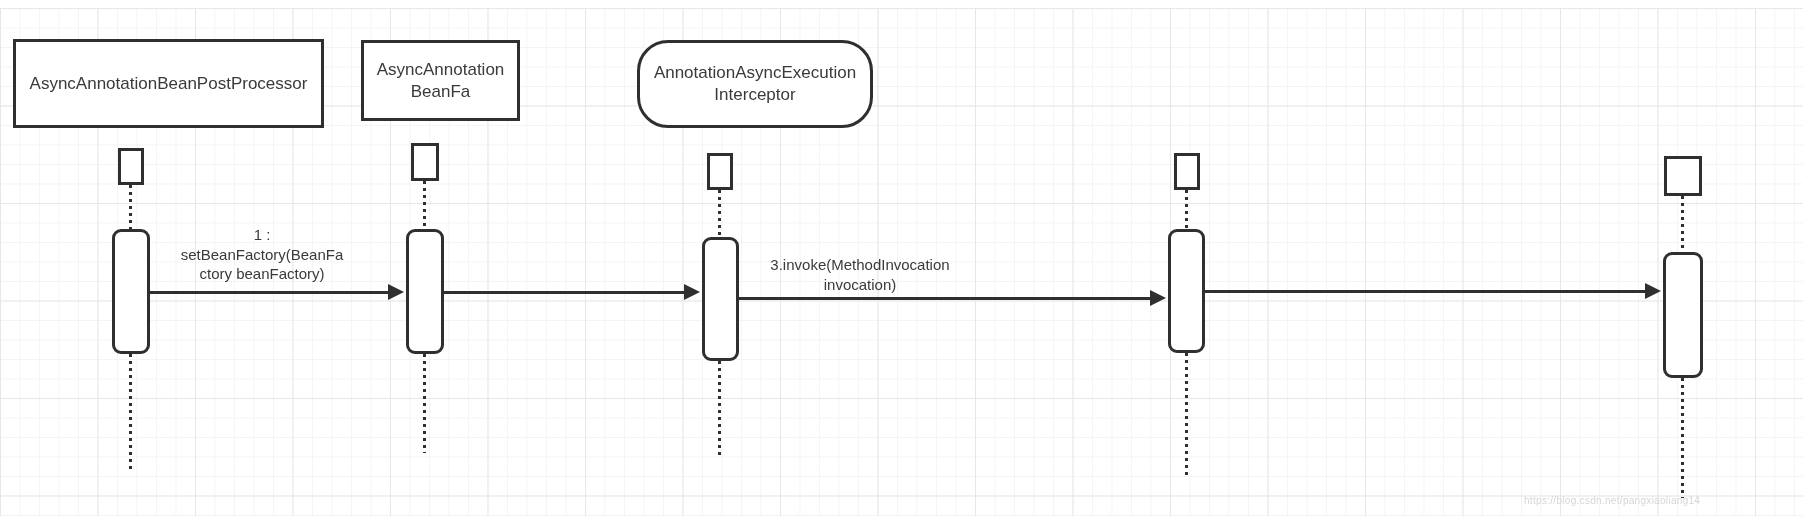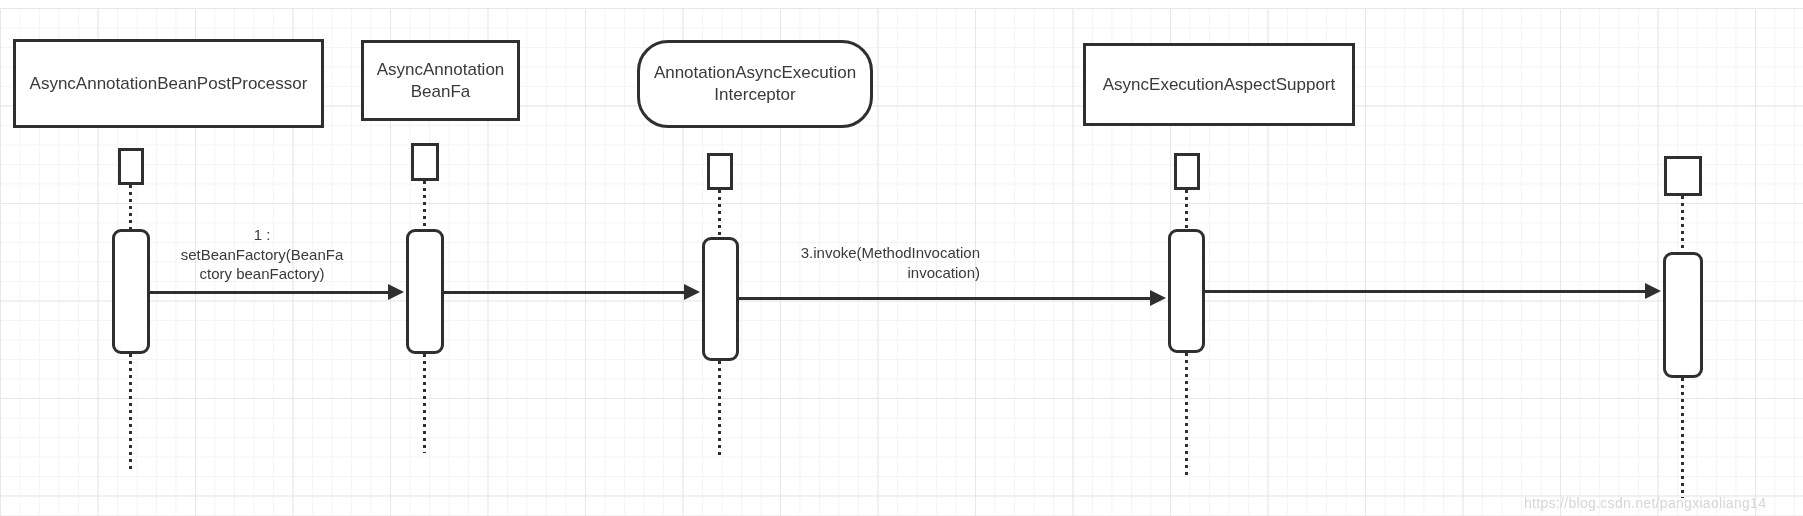--- a/index.html
+++ b/index.html
@@ -108,28 +108,28 @@
   .msg-label {
     position: absolute;
     text-align: center;
     color: #3a3a3a;
     font-size: 15px;
     line-height: 19.5px;
     white-space: pre-line;
   }
   #l1 { left: 142px;  top: 217px; width: 240px; }
   #l2 { left: 452px;  top: 244px; width: 200px; }
-  #l3 { left: 740px;  top: 235px; width: 240px; text-align: right; }
+  #l3 { left: 740px;  top: 247px; width: 240px; }
   #l4 { left: 1208px; top: 221px; width: 400px; }
 
   .watermark {
     position: absolute;
     left: 1524px;
     top: 487px;
-    font-size: 14px;
+    font-size: 10px;
     letter-spacing: 0.3px;
     color: #d6d6d6;
   }
 </style>
 </head>
 <body>
 
 <div class="canvas">
 
   <div id="a1" class="actor-box">
@@ -151,23 +151,20 @@
 
   <div id="a3" class="actor-box">
     <span>AnnotationAsyncExecution
 Interceptor</span>
   </div>
   <div id="s3" class="start-box"></div>
   <div id="d3a" class="lifeline-dots"></div>
   <div id="b3" class="activation-bar"></div>
   <div id="d3b" class="lifeline-dots"></div>
 
-  <div id="a4" class="actor-box">
-    <span>AsyncExecutionAspectSupport</span>
-  </div>
   <div id="s4" class="start-box"></div>
   <div id="d4a" class="lifeline-dots"></div>
   <div id="b4" class="activation-bar"></div>
   <div id="d4b" class="lifeline-dots"></div>
 
   <div id="s5" class="start-box"></div>
   <div id="d5a" class="lifeline-dots"></div>
   <div id="b5" class="activation-bar"></div>
   <div id="d5b" class="lifeline-dots"></div>
 

